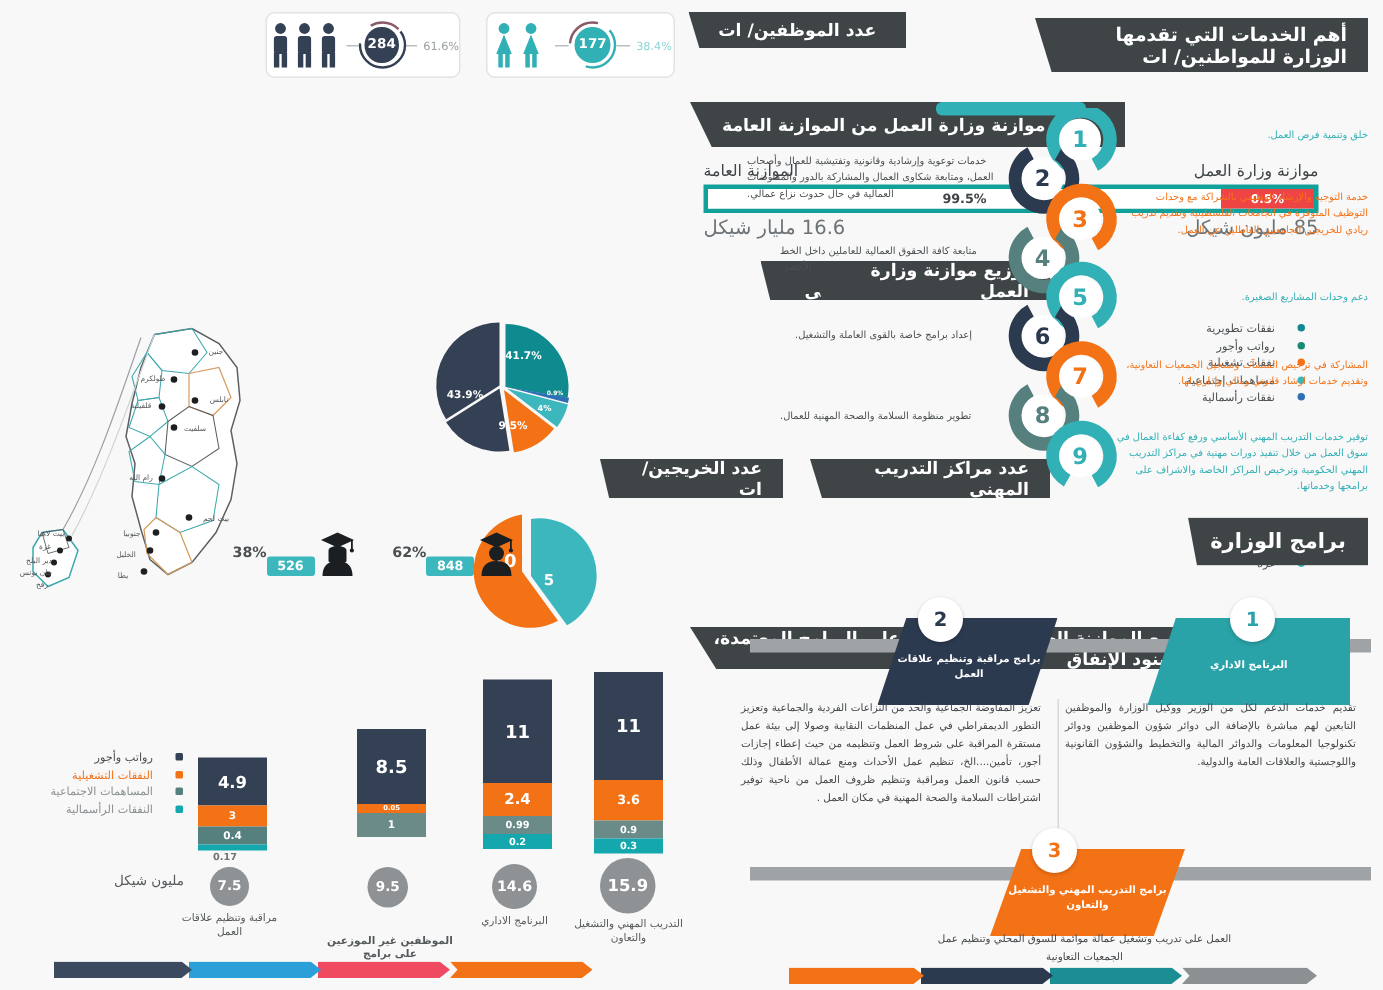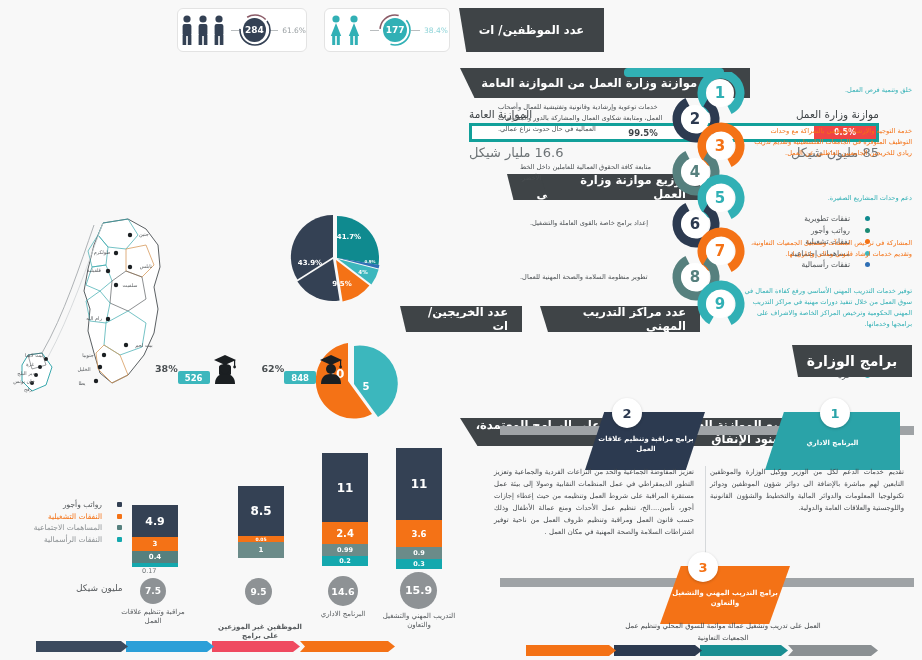--- a/index.html
+++ b/index.html
@@ -127,21 +127,21 @@
     height: 11px;
     clip-path: polygon(0 0, calc(100% - 7px) 0, 100% 50%, calc(100% - 7px) 100%, 0 100%);
   }
   .arrow-seg.first { clip-path: polygon(0 0, calc(100% - 7px) 0, 100% 50%, calc(100% - 7px) 100%, 0 100%, 5px 50%); }
 </style>
 </head>
 <body>
 
 <div id="page">
 
-  <div class="ribbon" style="right:318px; top:8px; width:145px; height:44px;">
+  <div class="ribbon" style="right:318px; top:8px; width:145px; height:24px;">
     <span>عدد الموظفين/ ات</span>
   </div>
 
   <div class="emp-card" style="right:615px; top:8px; width:130px; height:44px;">
     <span class="pct-label">61.6%</span>
     <span class="connector"></span>
     <span class="donut" style="width:24px;height:24px;background:#344154;">
       <span>284</span>
       <svg width="34" height="34" style="position:absolute;left:-5px;top:-5px;">
         <circle cx="17" cy="17" r="15" fill="none" stroke="#344154" stroke-width="1.6" stroke-dasharray="58 36" stroke-dashoffset="10"></circle>
@@ -415,21 +415,21 @@
     <div class="bar-seg" style="height:12px;background:#56807e;font-size:7px;">
       <span>0.4</span>
     </div>
     <div class="bar-seg" style="height:14px;background:#f47216;font-size:7px;">
       <span>3</span>
     </div>
     <div class="bar-seg" style="height:32px;background:#344154;font-size:11px;">
       <span>4.9</span>
     </div>
   </div>
-  <span style="position:absolute; left:142px; top:567px; font-size:6.5px; color:#6d7376;">0.17</span>
+  <span style="position:absolute; left:142px; top:567px; font-size:6.5px; color:#6d7376;font-weight:bold;">0.17</span>
   <div class="bar-total" style="left:140px; top:578px; width:26px; height:26px; font-size:9px;">
     <span>7.5</span>
   </div>
   <div class="bar-cat" style="left:112px; top:608px; width:82px;">
     <span>مراقبة وتنظيم علاقات العمل</span>
   </div>
 
   <div class="bar-col" style="left:238px; top:486px;">
     <div class="bar-seg" style="height:16px;background:#6b8b89;font-size:7px;">
       <span>1</span>
@@ -492,20 +492,23 @@
 
   <span style="position:absolute; left:76px; top:583px; font-size:9px; color:#55595c; direction:rtl;">مليون شيكل</span>
 
   <div class="arrow-strip" style="left:38px; top:641px;">
     <div class="arrow-seg first" style="width:95px; background:#f47216;"></div>
     <div class="arrow-seg" style="width:88px; background:#ef4a60; margin-left:-2px;"></div>
     <div class="arrow-seg" style="width:88px; background:#2b9fd8; margin-left:-2px;"></div>
     <div class="arrow-seg" style="width:92px; background:#3b4a5e; margin-left:-2px;"></div>
   </div>
 
+  <div class="ribbon" style="right:10px; top:12px; width:222px; height:36px; font-size:12.5px;">
+    <span>أهم الخدمات التي تقدمها الوزارة للمواطنين/ ات</span>
+  </div>
 
   <div style="position:absolute; left:624px; top:68px; width:100px; height:9px; background:#31b0b5; border-radius:4px;"></div>
 
   <svg width="300" height="280" style="position:absolute; left:625px; top:72px;">
 
     <circle cx="96" cy="21" r="19" fill="none" stroke="#31b0b5" stroke-width="9" stroke-dasharray="100 20" transform="rotate(120 96 21)"></circle>
 
     <circle cx="71" cy="47" r="19" fill="none" stroke="#2c3a50" stroke-width="9" stroke-dasharray="100 20" transform="rotate(300 71 47)"></circle>
 
     <circle cx="96" cy="74" r="19" fill="none" stroke="#f47216" stroke-width="9" stroke-dasharray="100 20" transform="rotate(120 96 74)"></circle>

